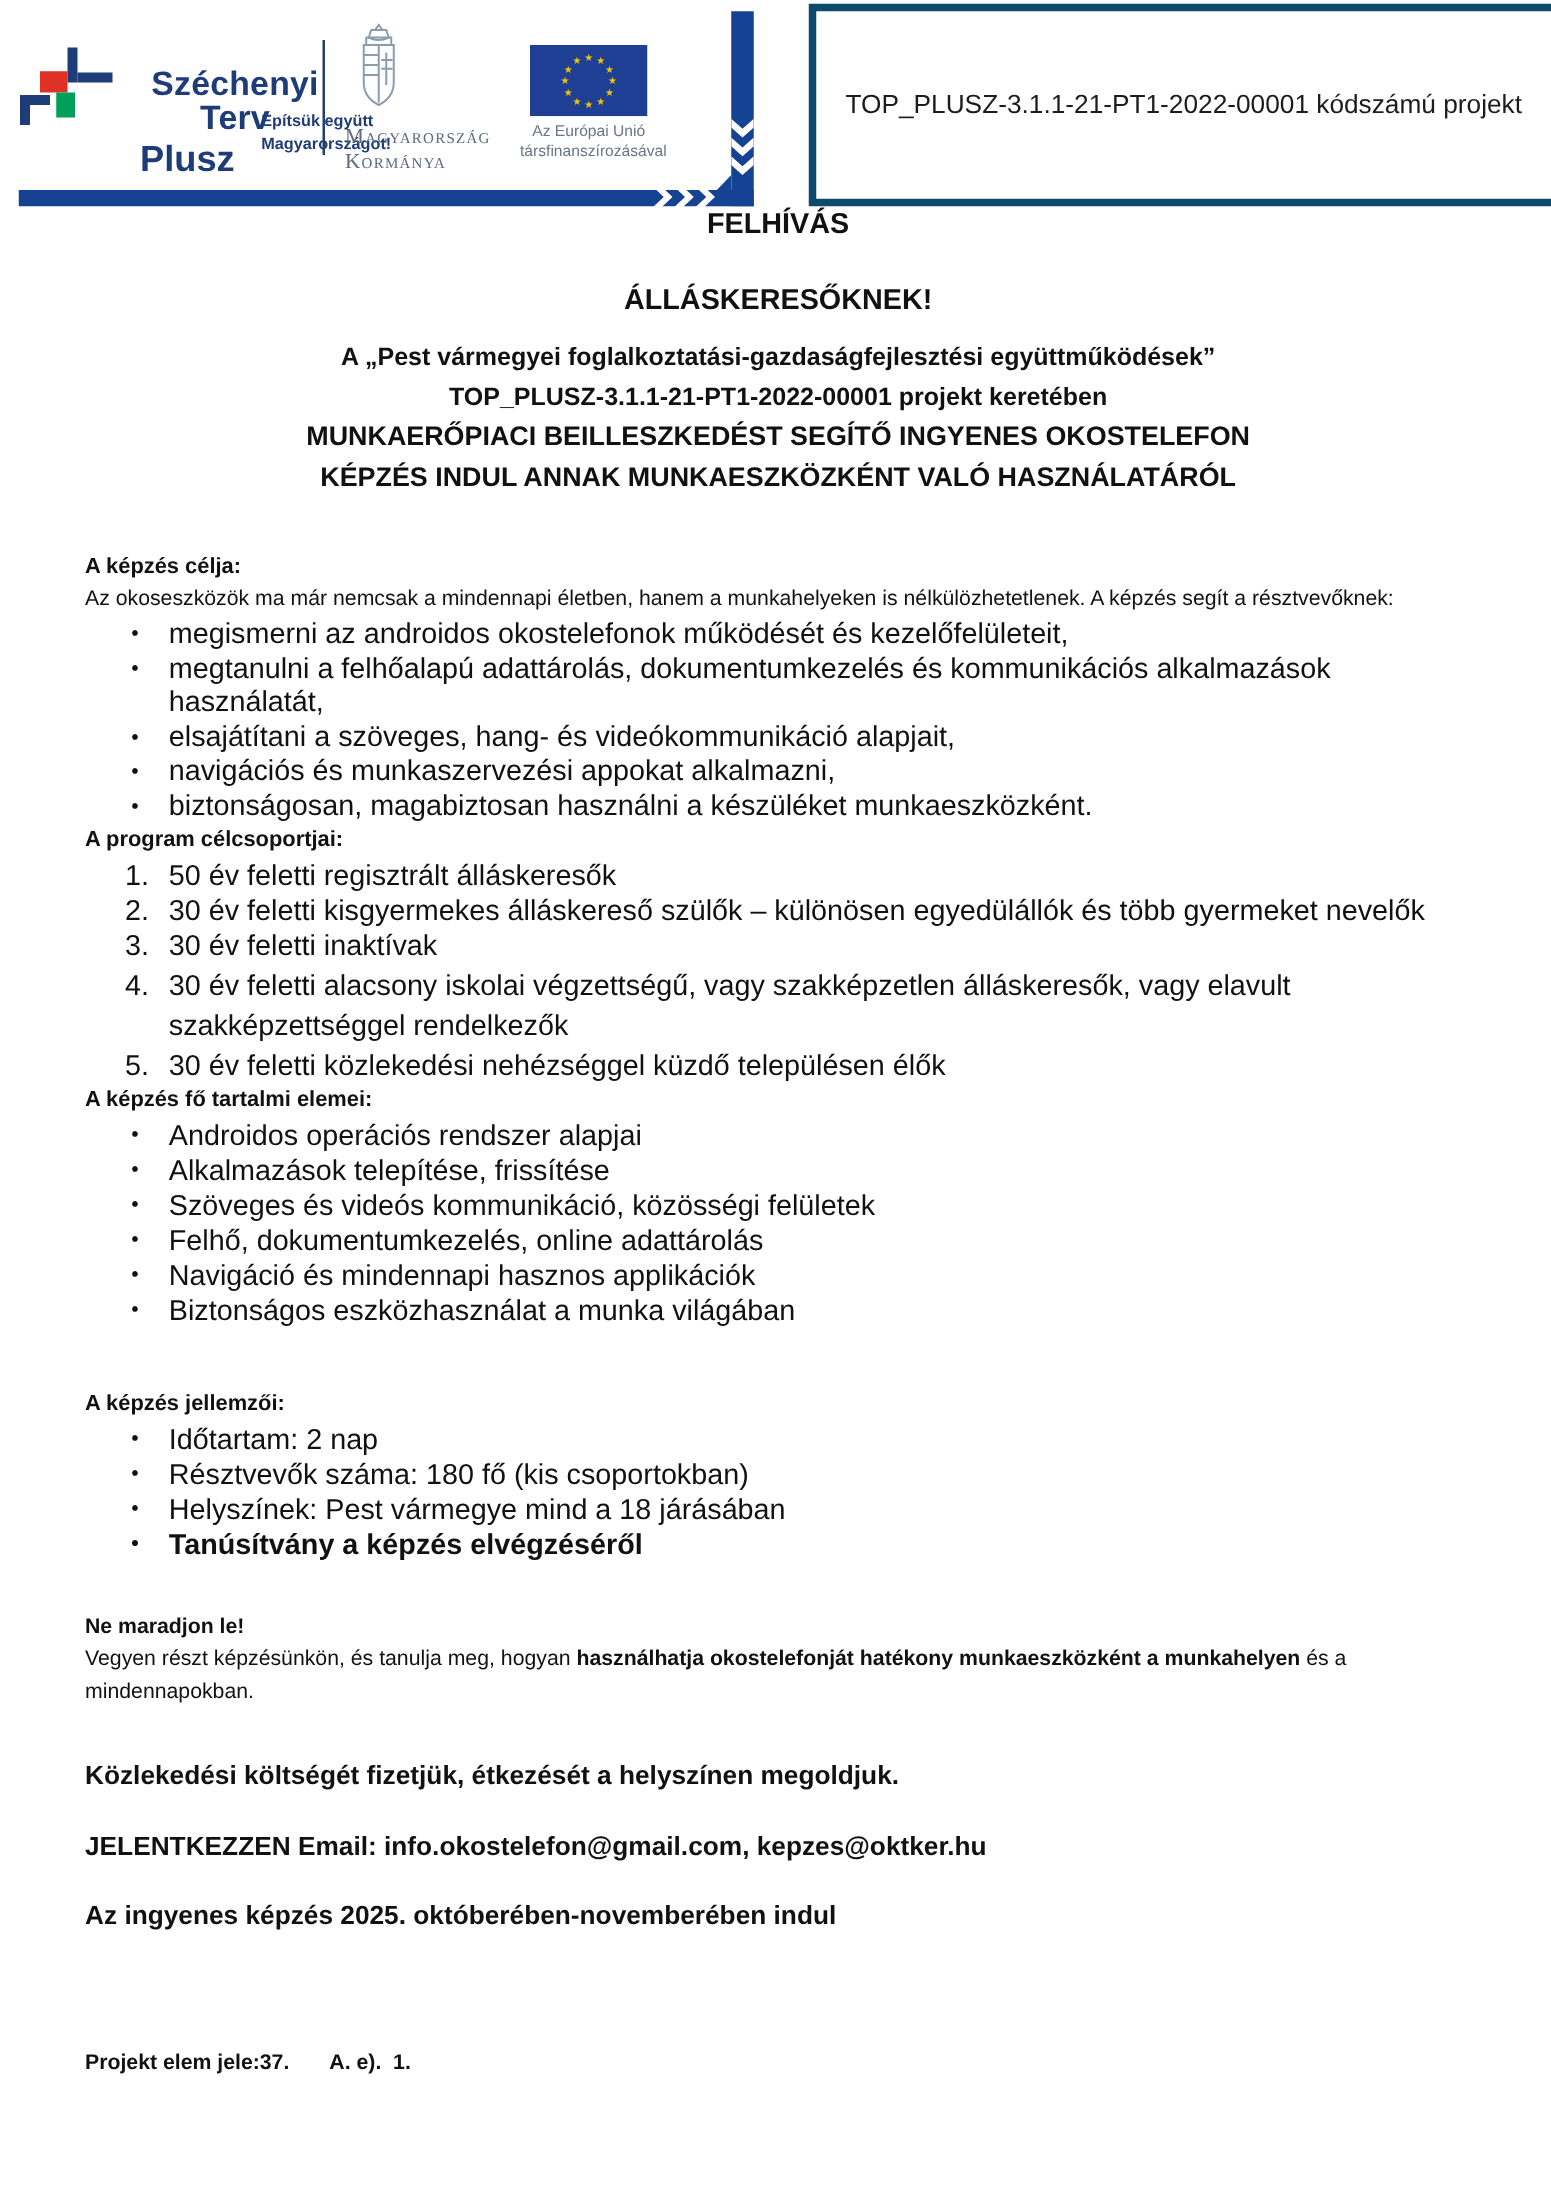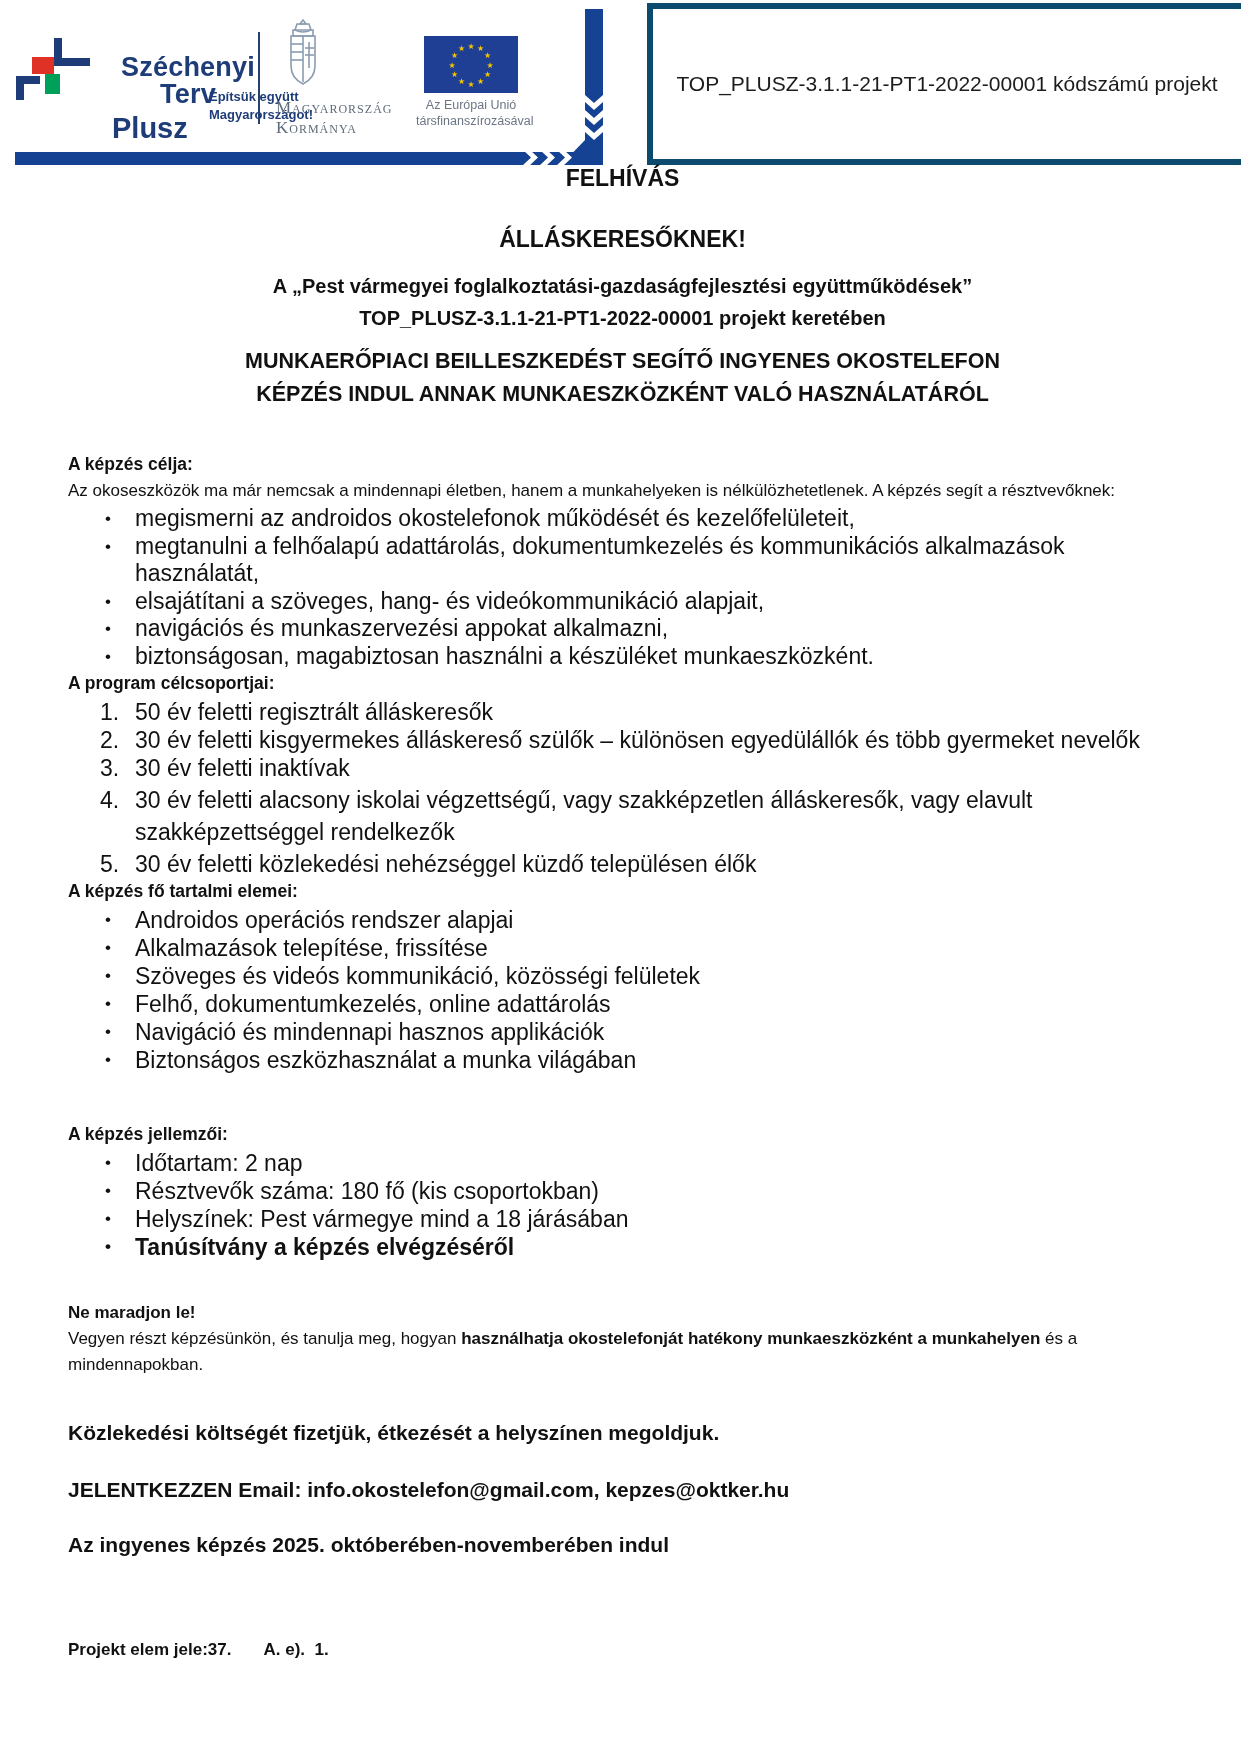--- a/index.html
+++ b/index.html
@@ -31,21 +31,21 @@
     border:6px solid #0c4a6e;display:flex;align-items:center;justify-content:center;
   }
   .proj-box span{font-size:21px;color:#1c1c1c;}
   
   .content{position:absolute;top:165px;left:0;right:0;padding:0 64px 0 68px;}
   .t-big{font-size:23px;font-weight:bold;text-align:center;line-height:27px;}
   .t1{} .t2{margin-top:34px;}
   .t-mid{font-size:20px;font-weight:bold;text-align:center;line-height:26px;}
   .t3{margin-top:20px;} .t4{margin-top:6px;}
   .t-main{font-size:21.5px;font-weight:bold;text-align:center;line-height:33px;}
-  .t5{margin-top:14px;}
+  .t5{margin-top:2px;}
   .sec-h{font-size:17.5px;font-weight:bold;line-height:27px;}
   .goal-h{margin-top:40px;}
   p.body-p{margin:0;font-size:17px;line-height:26px;}
   ul.doc,ol.doc{list-style:none;margin:1px 0 0 0;padding:0 0 0 67px;}
   ul.doc li,ol.doc li{position:relative;font-size:23px;line-height:27.5px;}
   ul.doc li::before{content:"•";position:absolute;left:-30px;top:0;font-size:17px;}
   ol.doc{counter-reset:itm;}
   ol.doc li{counter-increment:itm;line-height:28px;}
   ol.doc li::before{content:counter(itm) ".";position:absolute;left:-35px;top:0;}
   ol.doc li.sp{line-height:32px;margin:2px 0;}

